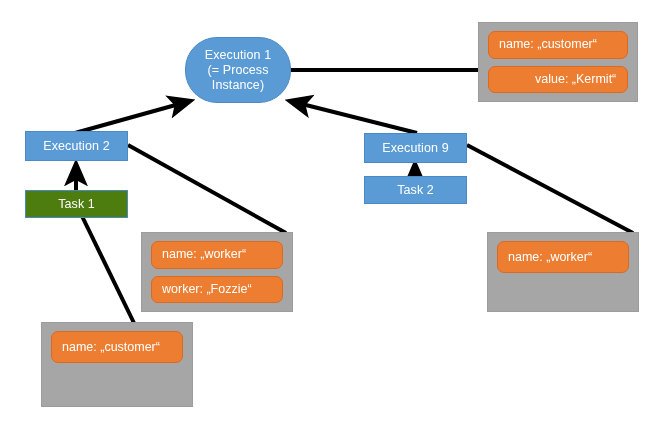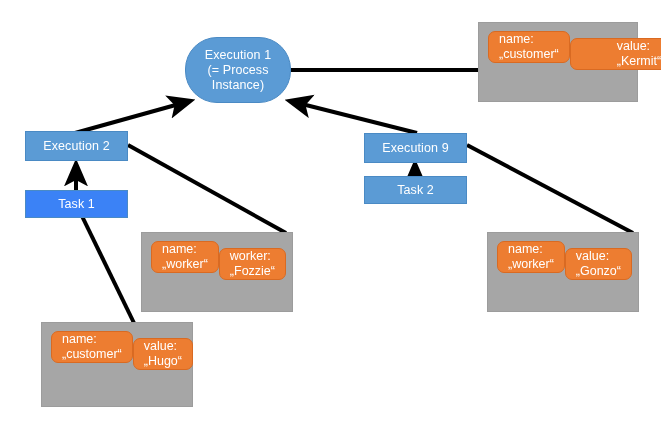--- a/index.html
+++ b/index.html
@@ -44,21 +44,21 @@
     display: block;
     white-space: pre-line;
   }
   .varbox {
     position: absolute;
     box-sizing: border-box;
     background: #A6A6A6;
     border: 1px solid #9C9C9C;
     padding: 8px 9px;
     display: flex;
-    flex-direction: row;
+    flex-direction: column;
     justify-content: space-between;
     z-index: 3;
   }
   .varprop {
     box-sizing: border-box;
     background: #ED7D31;
     border: 1px solid #D96A22;
     border-radius: 7px;
     color: #ffffff;
     font-size: 12.5px;
@@ -99,39 +99,37 @@
       <div class="node" style="left: 185px; top: 37px; width: 106px; height: 66px; background: rgb(91, 155, 213); color: rgb(255, 255, 255); border-radius: 32px;">
         <span class="nodelabel">Execution 1
 (= Process Instance)</span>
       </div>
       <div class="node" style="left: 25px; top: 131px; width: 103px; height: 30px; background: rgb(91, 155, 213); color: rgb(255, 255, 255);">
         <span class="nodelabel">Execution 2</span>
       </div>
       <div class="node" style="left: 364px; top: 133px; width: 103px; height: 30px; background: rgb(91, 155, 213); color: rgb(255, 255, 255);">
         <span class="nodelabel">Execution 9</span>
       </div>
-      <div class="node" style="left: 25px; top: 190px; width: 103px; height: 28px; background: #3b82f6; color: rgb(255, 255, 255); text-align: right;">
+      <div class="node" style="left: 25px; top: 190px; width: 103px; height: 28px; background: #4d7c0f; color: rgb(255, 255, 255); text-align: right;">
         <span class="nodelabel">Task 1</span>
       </div>
       <div class="node" style="left: 364px; top: 176px; width: 103px; height: 28px; background: rgb(91, 155, 213); color: rgb(255, 255, 255);">
         <span class="nodelabel">Task 2</span>
       </div>
     </div>
   <div id="varboxes-layer">
       <div class="varbox" style="left: 478px; top: 22px; width: 160px; height: 80px; background: rgb(166, 166, 166);">
         <div class="varprop" style="background: rgb(237, 125, 49);">name: „customer“</div>
         <div class="varprop" style="background: rgb(237, 125, 49); padding-left: 46px;">value: „Kermit“</div>
       </div>
       <div class="varbox" style="left: 141px; top: 232px; width: 152px; height: 80px; background: rgb(166, 166, 166);">
         <div class="varprop" style="background: rgb(237, 125, 49);">name: „worker“</div>
         <div class="varprop" style="background: rgb(237, 125, 49);">worker: „Fozzie“</div>
       </div>
       <div class="varbox" style="left: 487px; top: 232px; width: 152px; height: 80px; background: rgb(166, 166, 166);">
         <div class="varprop" style="background: rgb(237, 125, 49);">name: „worker“</div>
-        <div class="varprop" style="background: rgb(237, 125, 49);">value: „Gonzo“</div>
       </div>
       <div class="varbox" style="left: 41px; top: 322px; width: 152px; height: 85px; background: rgb(166, 166, 166);">
         <div class="varprop" style="background: rgb(237, 125, 49);">name: „customer“</div>
-        <div class="varprop" style="background: rgb(237, 125, 49);">value: „Hugo“</div>
       </div>
     </div>
 
 </div>
 
 </body></html>

